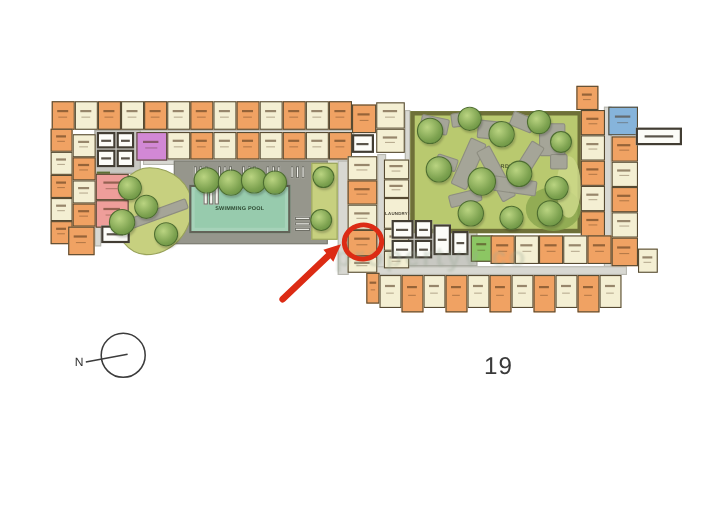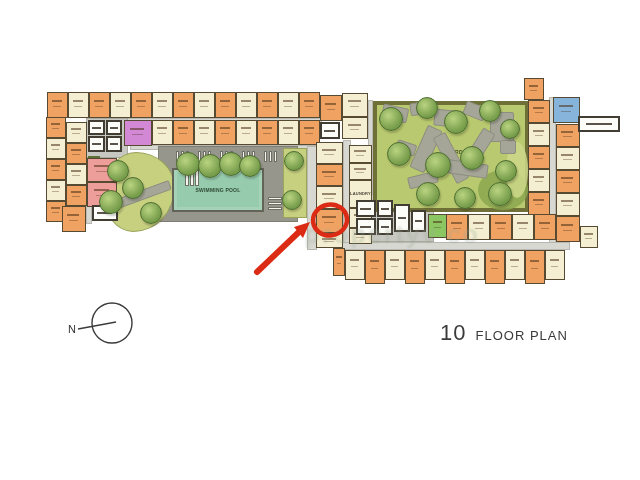--- a/index.html
+++ b/index.html
@@ -232,16 +232,15 @@
     <ellipse id="highlight-circle" fill="none" stroke-width="4.5" stroke-linecap="round" cx="330" cy="220" rx="17" ry="15.5" transform="rotate(-8 330 220)" stroke="#dc2b14"></ellipse>
   </svg>
 
   <svg class="compass" width="80" height="60" viewBox="0 0 80 60">
     <circle cx="52" cy="27" r="20" fill="none" stroke="#3c3c3c" stroke-width="1.4"></circle>
     <line x1="18" y1="33" x2="56" y2="26" stroke="#3c3c3c" stroke-width="1.4"></line>
     <text x="8" y="37" font-size="11" fill="#333">N</text>
   </svg>
 
   <div class="title-block">
-    <span class="floor-num">10</span>
-    <span class="floor-label">FLOOR PLAN</span>
+    <span class="floor-num">19</span>
   </div>
 </div>
 
 </body></html>

